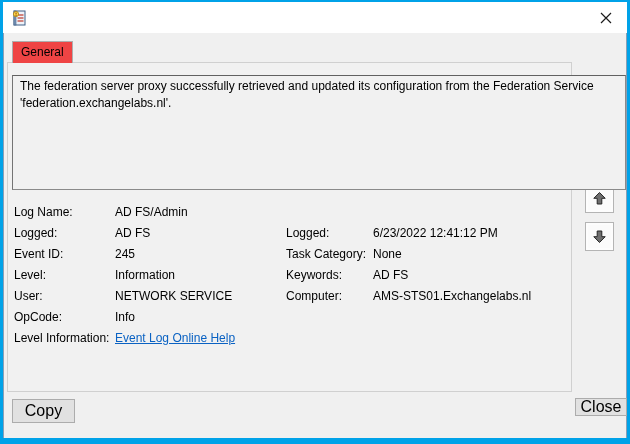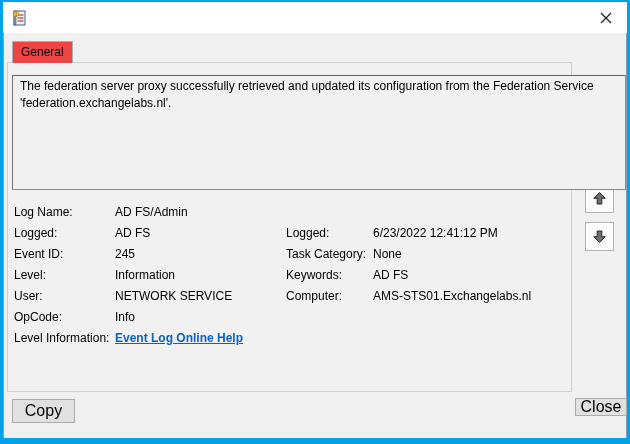--- a/index.html
+++ b/index.html
@@ -26,21 +26,21 @@
     background:#f1f1f1;border:1px solid #8a8a8a;border-top-color:#616161;border-left-color:#747474;
     padding:2px 7px;line-height:17px;overflow:hidden;
   }
   
   .fields{
     position:absolute;left:14px;top:202px;width:552px;z-index:4;
     display:grid;grid-template-columns:101px 171px 87px 1fr;grid-auto-rows:21px;
   }
   .frow{display:contents;}
   .fields span{line-height:21px;white-space:nowrap;overflow:visible;}
-  .fields a{line-height:21px;white-space:nowrap;text-decoration:underline;font-weight:bold;}
+  .fields a{line-height:21px;white-space:nowrap;text-decoration:underline;}
   
   .nav-btn{
     position:absolute;left:585px;width:29px;height:29px;background:#fbfbfb;
     border:1px solid #b4b4b4;box-shadow:inset 0 0 0 2px #fdfdfd;
     display:flex;align-items:center;justify-content:center;cursor:default;
   }
   .nav-up{top:184px;}
   .nav-down{top:222px;}
   
   .push-btn{

